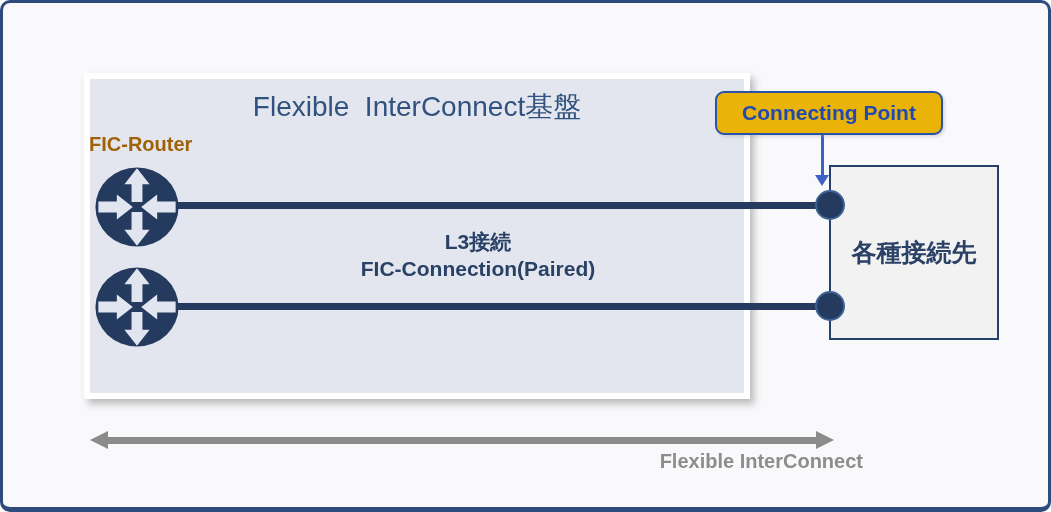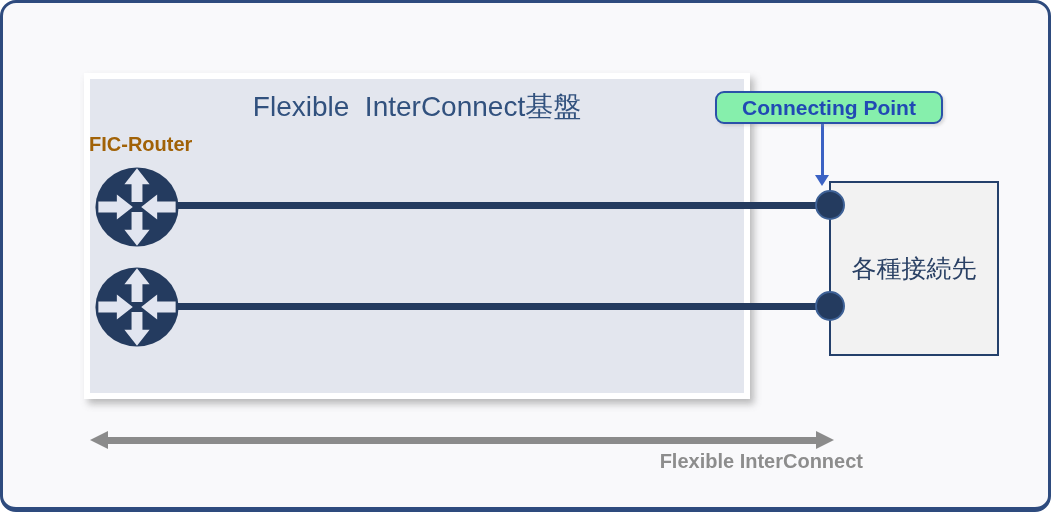--- a/index.html
+++ b/index.html
@@ -1,19 +1,19 @@
 <!DOCTYPE html>
 <html><head>
 <meta charset="utf-8">
 <style>
   html, body { margin:0; padding:0; background:#ffffff; font-family:"Liberation Sans","DejaVu Sans",sans-serif; }
   .canvas {
     position:relative; width:1051px; height:512px; box-sizing:border-box;
     background:#f9f9fb; border:3px solid #2e4b7e; border-bottom-width:5px;
-    border-radius:16px; overflow:hidden;
+    border-radius:10px; overflow:hidden;
   }
   .canvas > * { position:absolute; }
 
   .platform-box {
     left:81px; top:70px; width:654px; height:314px;
     background:#e3e6ee; border:6px solid #ffffff;
     box-shadow:4px 5px 7px rgba(110,110,110,0.45);
     z-index:1;
   }
   .platform-title {
@@ -30,38 +30,38 @@
   .h-line { left:170px; width:657px; height:7px; background:#243b5f; z-index:3; }
   .line-1 { top:199px; }
   .line-2 { top:300px; }
 
   .connection-text {
     left:200px; top:225px; width:550px; text-align:center;
     font-size:21px; font-weight:bold; color:#2a4166; line-height:27px; z-index:3;
   }
 
   .cp-label {
-    left:712px; top:88px; width:228px; height:33px; box-sizing:border-box;
-    background:#86efac; border:2.5px solid #2a52a8; border-radius:9px;
+    left:712px; top:88px; width:228px; height:44px; box-sizing:border-box;
+    background:#eab308; border:2.5px solid #2a52a8; border-radius:9px;
     display:flex; align-items:center; justify-content:center;
     font-size:21px; font-weight:bold; color:#2149b4; z-index:7;
     box-shadow:2px 2px 3px rgba(150,150,150,0.3);
   }
   .cp-arrow-line { left:818px; top:120px; width:3px; height:54px; background:#3b62c4; z-index:6; }
   .cp-arrow-head {
     left:812px; top:172px; width:0; height:0;
     border-left:7px solid transparent; border-right:7px solid transparent;
     border-top:11px solid #3b62c4; z-index:6;
   }
 
   .dest-box {
     left:826px; top:162px; width:170px; height:175px; box-sizing:border-box;
     background:#f2f2f2; border:2px solid #24406b;
     display:flex; align-items:center; justify-content:center;
-    font-size:25px; font-weight:normal; color:#2a4165; z-index:2;margin-top:16px;
+    font-size:25px; font-weight:bold; color:#2a4165; z-index:2;
   }
 
   .cp-circle {
     width:26px; height:26px; border-radius:50%;
     background:#243b5f; border:2px solid #3e6196; z-index:5;
   }
   .circle-1 { left:812px; top:187px; }
   .circle-2 { left:812px; top:288px; }
 
   .span-arrow-shaft { left:104px; top:434px; width:710px; height:7px; background:#8b8b8b; }
@@ -103,20 +103,24 @@
     <ellipse cx="50" cy="50" rx="49.5" ry="47" fill="#243b5f"></ellipse>
     <polygon points="50,4 35,23 43.5,23 43.5,44 56.5,44 56.5,23 65,23" fill="#e1e5f0"></polygon>
     <polygon points="50,96 35,77 43.5,77 43.5,56 56.5,56 56.5,77 65,77" fill="#e1e5f0"></polygon>
     <polygon points="45,50 26,35 26,43.5 4,43.5 4,56.5 26,56.5 26,65" fill="#e1e5f0"></polygon>
     <polygon points="55,50 74,35 74,43.5 96,43.5 96,56.5 74,56.5 74,65" fill="#e1e5f0"></polygon>
   </svg>
 
   <div class="h-line line-1"></div>
   <div class="h-line line-2"></div>
 
+  <div class="connection-text">
+    <div>L3接続</div>
+    <div>FIC-Connection(Paired)</div>
+  </div>
 
   <div class="cp-label">Connecting Point</div>
   <div class="cp-arrow-line"></div>
   <div class="cp-arrow-head"></div>
 
   <div class="dest-box">
     <span>各種接続先</span>
   </div>
 
   <div class="cp-circle circle-1"></div>

